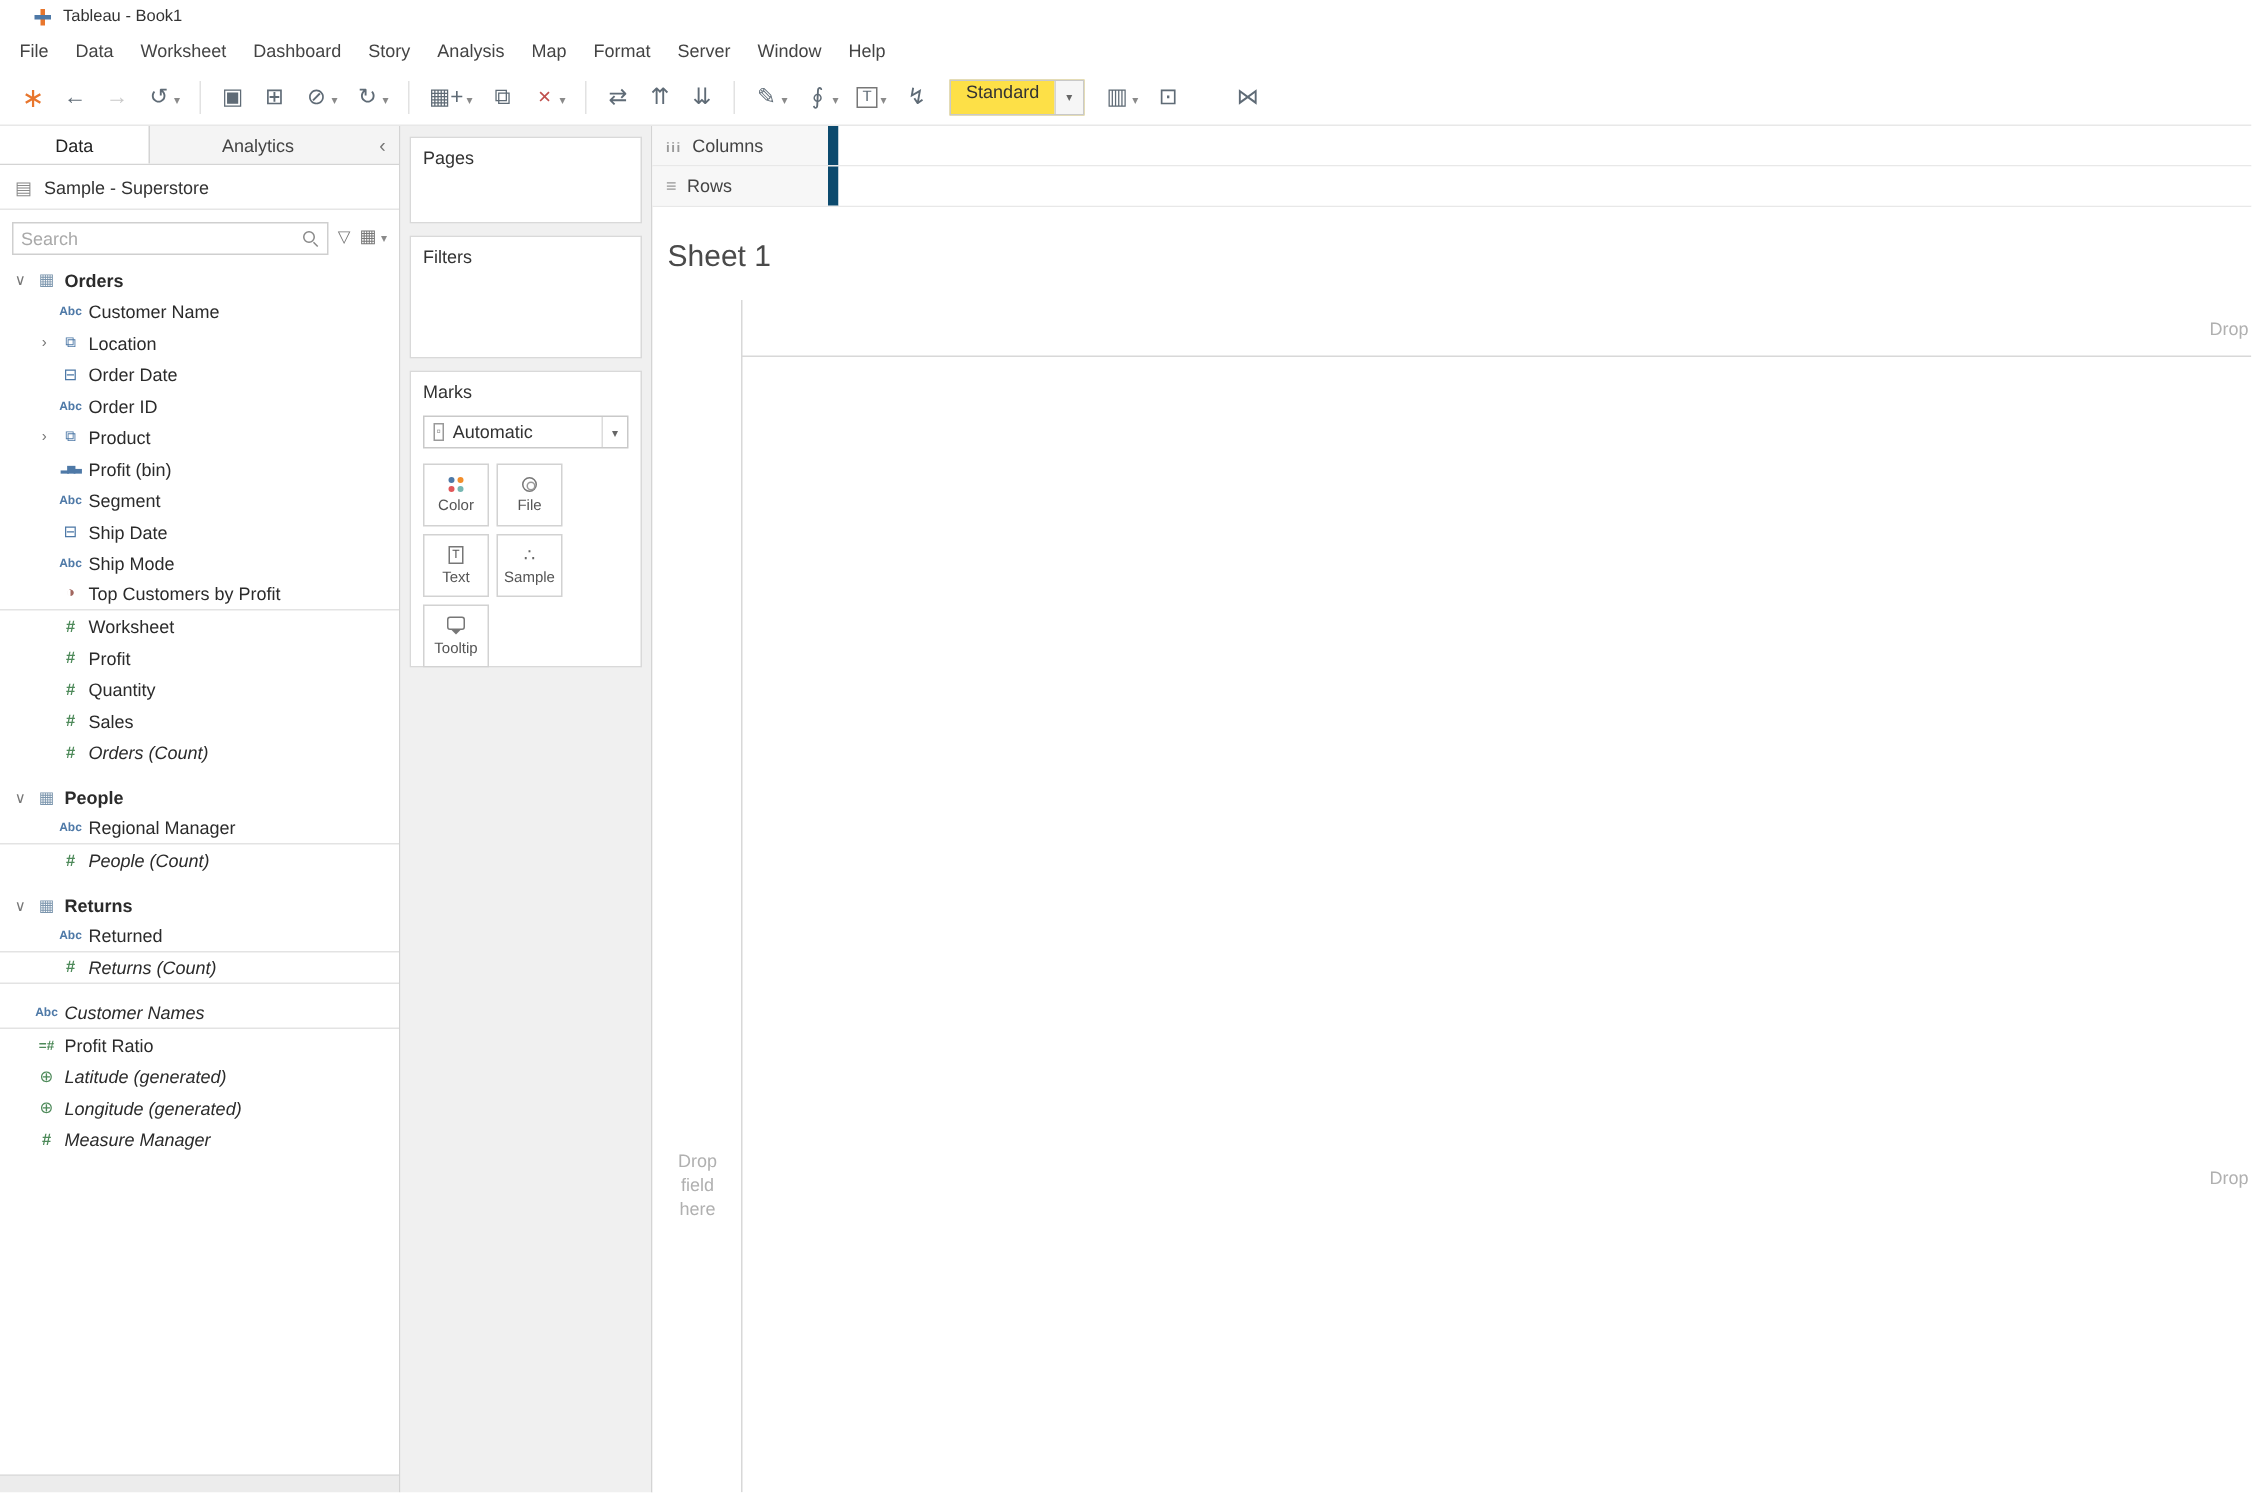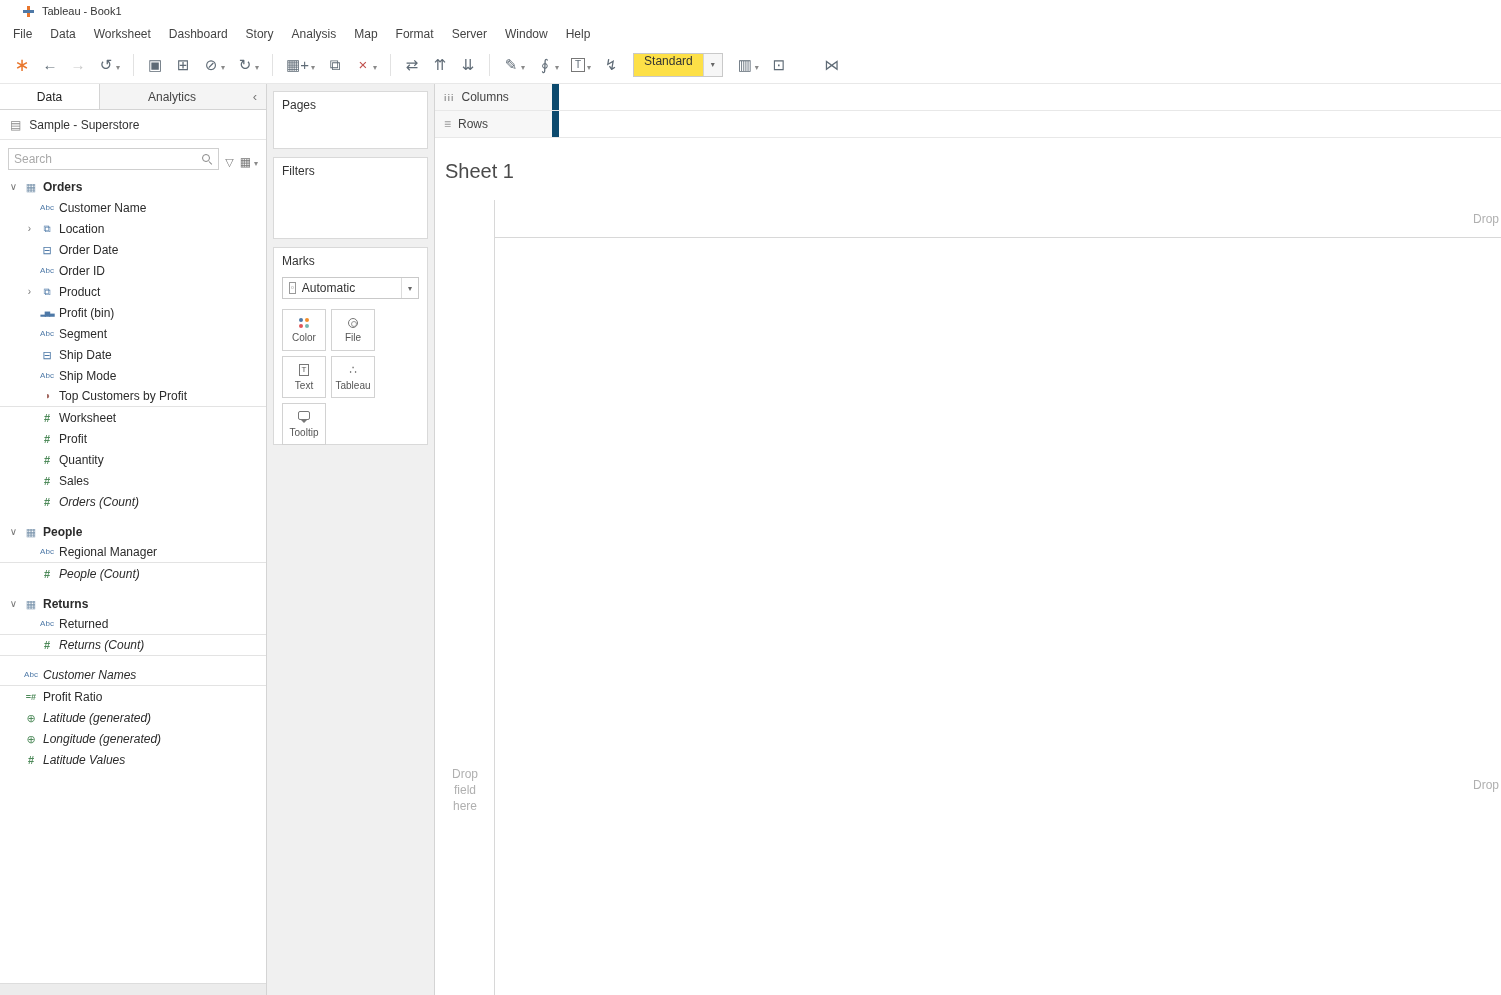--- a/index.html
+++ b/index.html
@@ -39,21 +39,21 @@
 
   
   .sidebar{width:267px;flex:none;border-right:1px solid #d4d4d4;display:flex;flex-direction:column;background:#fff}
   .side-tabs{display:flex;height:26px;border-bottom:1px solid #d4d4d4;flex:none}
   .tab-data{width:100px;display:flex;align-items:center;justify-content:center;font-size:12px;color:#222;background:#fff;border-right:1px solid #d4d4d4}
   .tab-analytics{flex:1;display:flex;align-items:center;justify-content:center;font-size:12px;color:#444;background:#f4f4f4}
   .collapse-btn{width:22px;display:flex;align-items:center;justify-content:center;background:#f4f4f4;color:#777}
   .collapse-btn::before{content:"‹";font-size:13px}
   .ds-row{height:30px;display:flex;align-items:center;gap:8px;padding-left:10px;border-bottom:1px solid #e6e6e6;font-size:12px;color:#333;flex:none}
   .ds-icon::before{content:"▤";color:#8a8a8a;font-size:12px}
-  .search-row{display:flex;align-items:flex-end;gap:6px;padding:8px 8px 4px 8px;flex:none}
+  .search-row{display:flex;align-items:flex-start;gap:6px;padding:8px 8px 4px 8px;flex:none}
   .search-box{flex:1;display:flex;align-items:center;border:1px solid #cfcfcf;height:22px;padding:0 5px;gap:4px;background:#fff}
   .search-input{border:none;outline:none;flex:1;min-width:0;font-size:12px;color:#333;font-family:inherit;background:transparent}
   .search-input::placeholder{color:#a9a9a9}
   .mag{position:relative;width:12px;height:12px;flex:none}
   .mag::before{content:"";position:absolute;left:1px;top:1px;width:6px;height:6px;border:1px solid #888;border-radius:50%}
   .mag::after{content:"";position:absolute;left:8px;top:8px;width:4px;height:1px;background:#888;transform:rotate(45deg);transform-origin:left center}
   .funnel::before{content:"▽";font-size:11px;color:#777}
   .grid-btn{display:flex;align-items:center;gap:3px;color:#777}
   .grid-ic::before{content:"▦";font-size:12px}
   .grid-caret::after{content:"▾";font-size:8px;color:#8a8a8a}
@@ -64,21 +64,21 @@
   .row{display:flex;align-items:center;height:21px;font-size:12px;color:#2b2b2b;padding-right:6px}
   .ind-0{padding-left:6px}
   .ind-1{padding-left:22px}
   .caret{width:15px;flex:none;text-align:center;font-size:10px;color:#777}
   .fi{width:20px;flex:none;text-align:center;font-size:10px;line-height:12px}
   .lbl{margin-left:2px;white-space:nowrap}
   .st-bold{font-weight:bold}
   .st-italic{font-style:italic}
   .sp-true{border-bottom:1px solid #e3e3e3}
   .g-true{margin-top:9px}
-  .ic-abc{color:#4e79a7;font-size:8px;font-weight:normal}
+  .ic-abc{color:#4e79a7;font-size:8px;font-weight:bold}
   .ic-cal{color:#4e79a7;font-size:11px}
   .ic-hier{color:#4e79a7;font-size:10px}
   .ic-bin{color:#4e79a7;font-size:7px;letter-spacing:-1px}
   .ic-set{color:#a2675f;font-size:10px}
   .ic-num{color:#4e8a5a;font-size:11px;font-weight:bold}
   .ic-calc{color:#4e8a5a;font-size:9px;font-weight:bold}
   .ic-globe{color:#4e8a5a;font-size:11px}
   .ic-table{color:#7b95ad;font-size:11px}
   .side-scroll{height:12px;background:#ececec;border-top:1px solid #ddd;flex:none;margin-top:auto}
 
@@ -413,21 +413,21 @@
         <span class="lbl st-italic">Latitude (generated)</span>
       </div>
         <div class="row ind-0">
         <span class="caret"></span>
         <span class="fi ic-globe">⊕</span>
         <span class="lbl st-italic">Longitude (generated)</span>
       </div>
         <div class="row ind-0">
         <span class="caret"></span>
         <span class="fi ic-num">#</span>
-        <span class="lbl st-italic">Latitude Values</span>
+        <span class="lbl st-italic">Measure Manager</span>
       </div>
       </div>
     <div class="side-scroll"></div>
   </div>
 
   <div class="cards">
     <div class="card card-pages">
       <div>Pages</div>
     </div>
     <div class="card card-filters">
@@ -449,21 +449,21 @@
           <div class="mk-btn">
           <span class="mk-ic mk-size"></span>
           <span class="mlabel">File</span>
         </div>
           <div class="mk-btn">
           <span class="mk-ic mk-text"></span>
           <span class="mlabel">Text</span>
         </div>
           <div class="mk-btn">
           <span class="mk-ic mk-detail"></span>
-          <span class="mlabel">Tableau</span>
+          <span class="mlabel">Sample</span>
         </div>
           <div class="mk-btn">
           <span class="mk-ic mk-tooltip"></span>
           <span class="mlabel">Tooltip</span>
         </div>
         </div>
     </div>
   </div>
 
   <div class="canvas">

